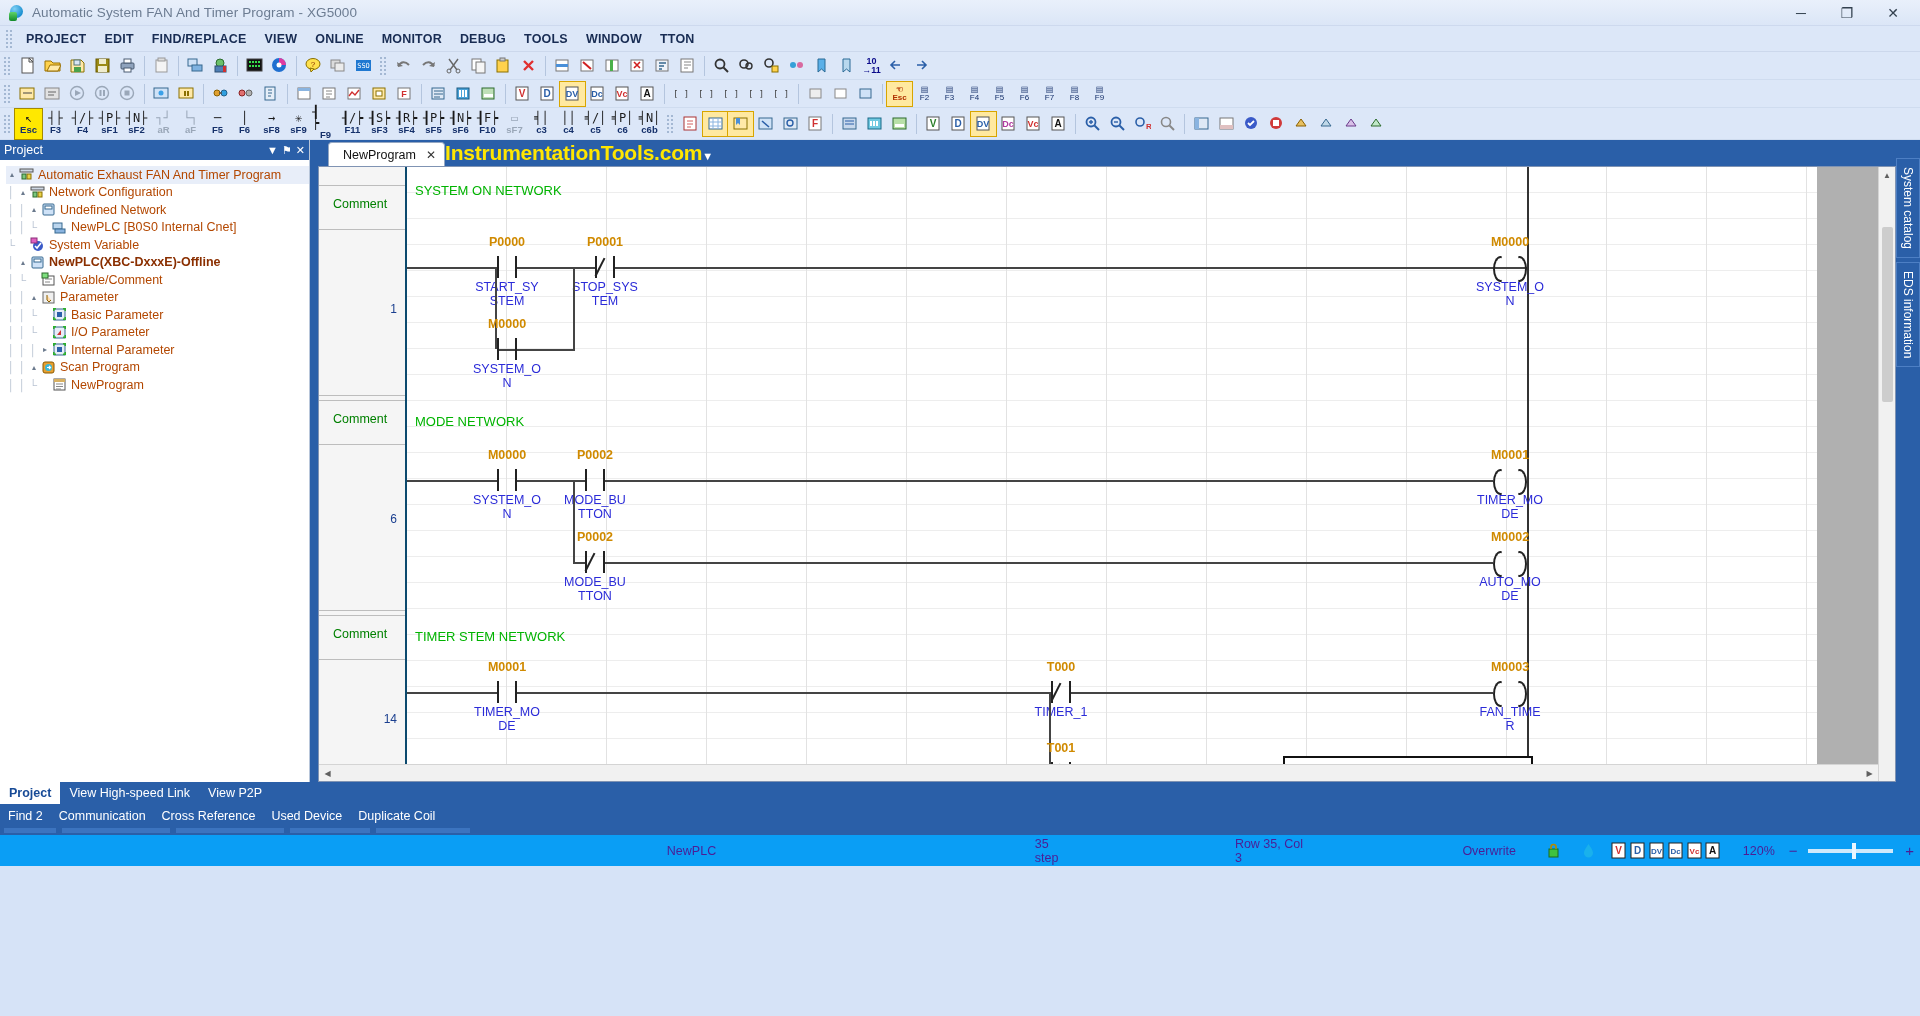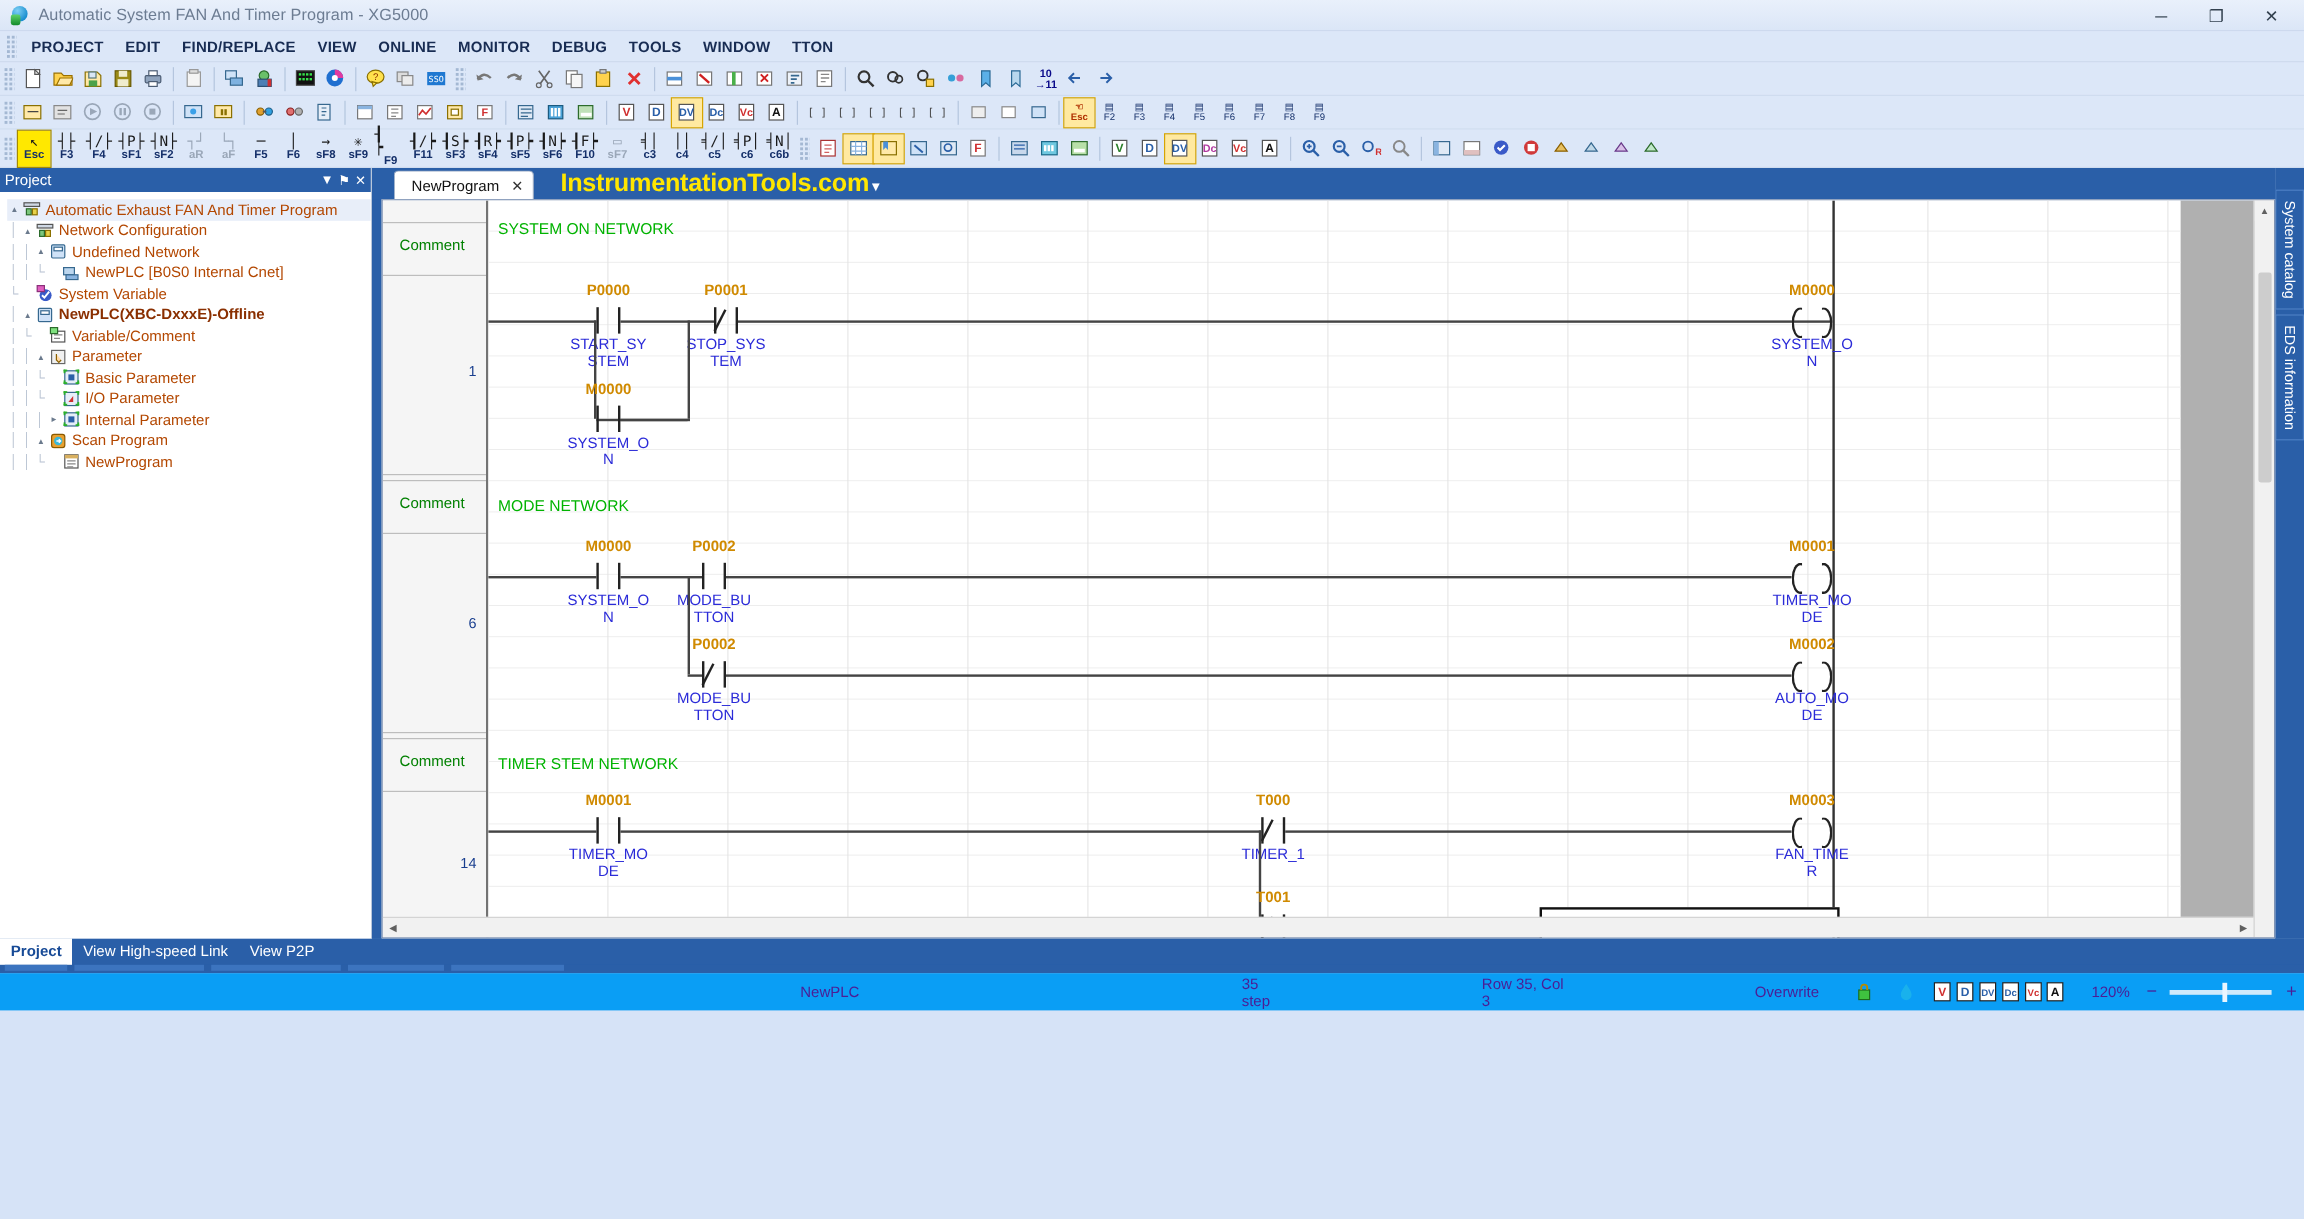--- a/index.html
+++ b/index.html
@@ -71,29 +71,29 @@
   .ticon { width:16px;height:15px;margin-left:1px;position:relative;}
   .guide { color:#b9c3d2; font-size:11px; width:11px; text-align:center;}
 
   
   .editor { flex:1; background:#2a5fa8; display:flex; flex-direction:column; position:relative;}
   .tabrow { height:26px; background:#2a5fa8; display:flex; align-items:flex-end; position:relative;}
   .tab { height:24px; background:#fff; border:1px solid #94a7c3; border-bottom:none;
     border-radius:4px 4px 0 0; display:flex; align-items:center; padding:0 8px 0 14px;
     margin-left:18px; font-size:12.5px; color:#111; gap:10px;}
   .tab .x{color:#333;font-size:12px;cursor:pointer;}
-  .watermark{ color:#ffe600; font-weight:bold; font-size:21px; margin-left:22px;
+  .watermark{ color:#ffe600; font-weight:bold; font-size:21px; 
      letter-spacing:-.2px; margin-bottom:1px; font-family:"Liberation Sans",sans-serif;}
   .tabrow .caret{margin-left:auto;color:#fff;font-size:11px;margin:0 12px 4px 0;}
 
   .ladder-wrap{ flex:1; background:#2a5fa8; padding:0 0 0 0; position:relative; display:flex;}
   .ladder-outer{ background:#fff; margin:0 0 0 8px; flex:1; position:relative; overflow:hidden;
      border:1px solid #7f93b3;}
   .lgrid{ position:absolute; inset:0; display:flex; }
-  .rail{ width:88px; border-right:2px solid #737373; background:#f5f5f5; position:relative;}
+  .rail{ width:88px; border-right:2px solid #0c4a6e; background:#f5f5f5; position:relative;}
   .canvas{ flex:1; position:relative; background:#fff;
      background-image:
        repeating-linear-gradient(to right, transparent 0 99px, #e2e2e2 99px 100px),
        repeating-linear-gradient(to bottom, transparent 0 25px, #ededed 25px 26px);
      background-size:100px 100%, 100% 26px;}
   .rnum{ position:absolute; right:8px; font-size:12px; color:#1a3f8f; }
   .cmtlbl{ position:absolute; left:14px; color:#008000; font-size:12.5px;}
   .cmttxt{ position:absolute; color:#00b300; font-size:13px; font-weight:normal;}
   .rsep{ position:absolute; left:0; right:0; height:1px; background:#bdbdbd;}
 
@@ -1248,20 +1248,27 @@
       <div class="rtab">EDS information</div>
     </div>
   </div>
 
   <div class="bot">
     <div class="btabs">
       <div class="btab act">Project</div>
       <div class="btab">View High-speed Link</div>
       <div class="btab">View P2P</div>
     </div>
+    <div class="brow2">
+      <div class="bt">Find 2</div>
+      <div class="bt">Communication</div>
+      <div class="bt">Cross Reference</div>
+      <div class="bt">Used Device</div>
+      <div class="bt">Duplicate Coil</div>
+    </div>
     <div class="bunder">
       <i style="width:52px"></i>
       <i style="width:108px"></i>
       <i style="width:108px"></i>
       <i style="width:80px"></i>
       <i style="width:94px"></i>
     </div>
   </div>
 
   <div class="status">

